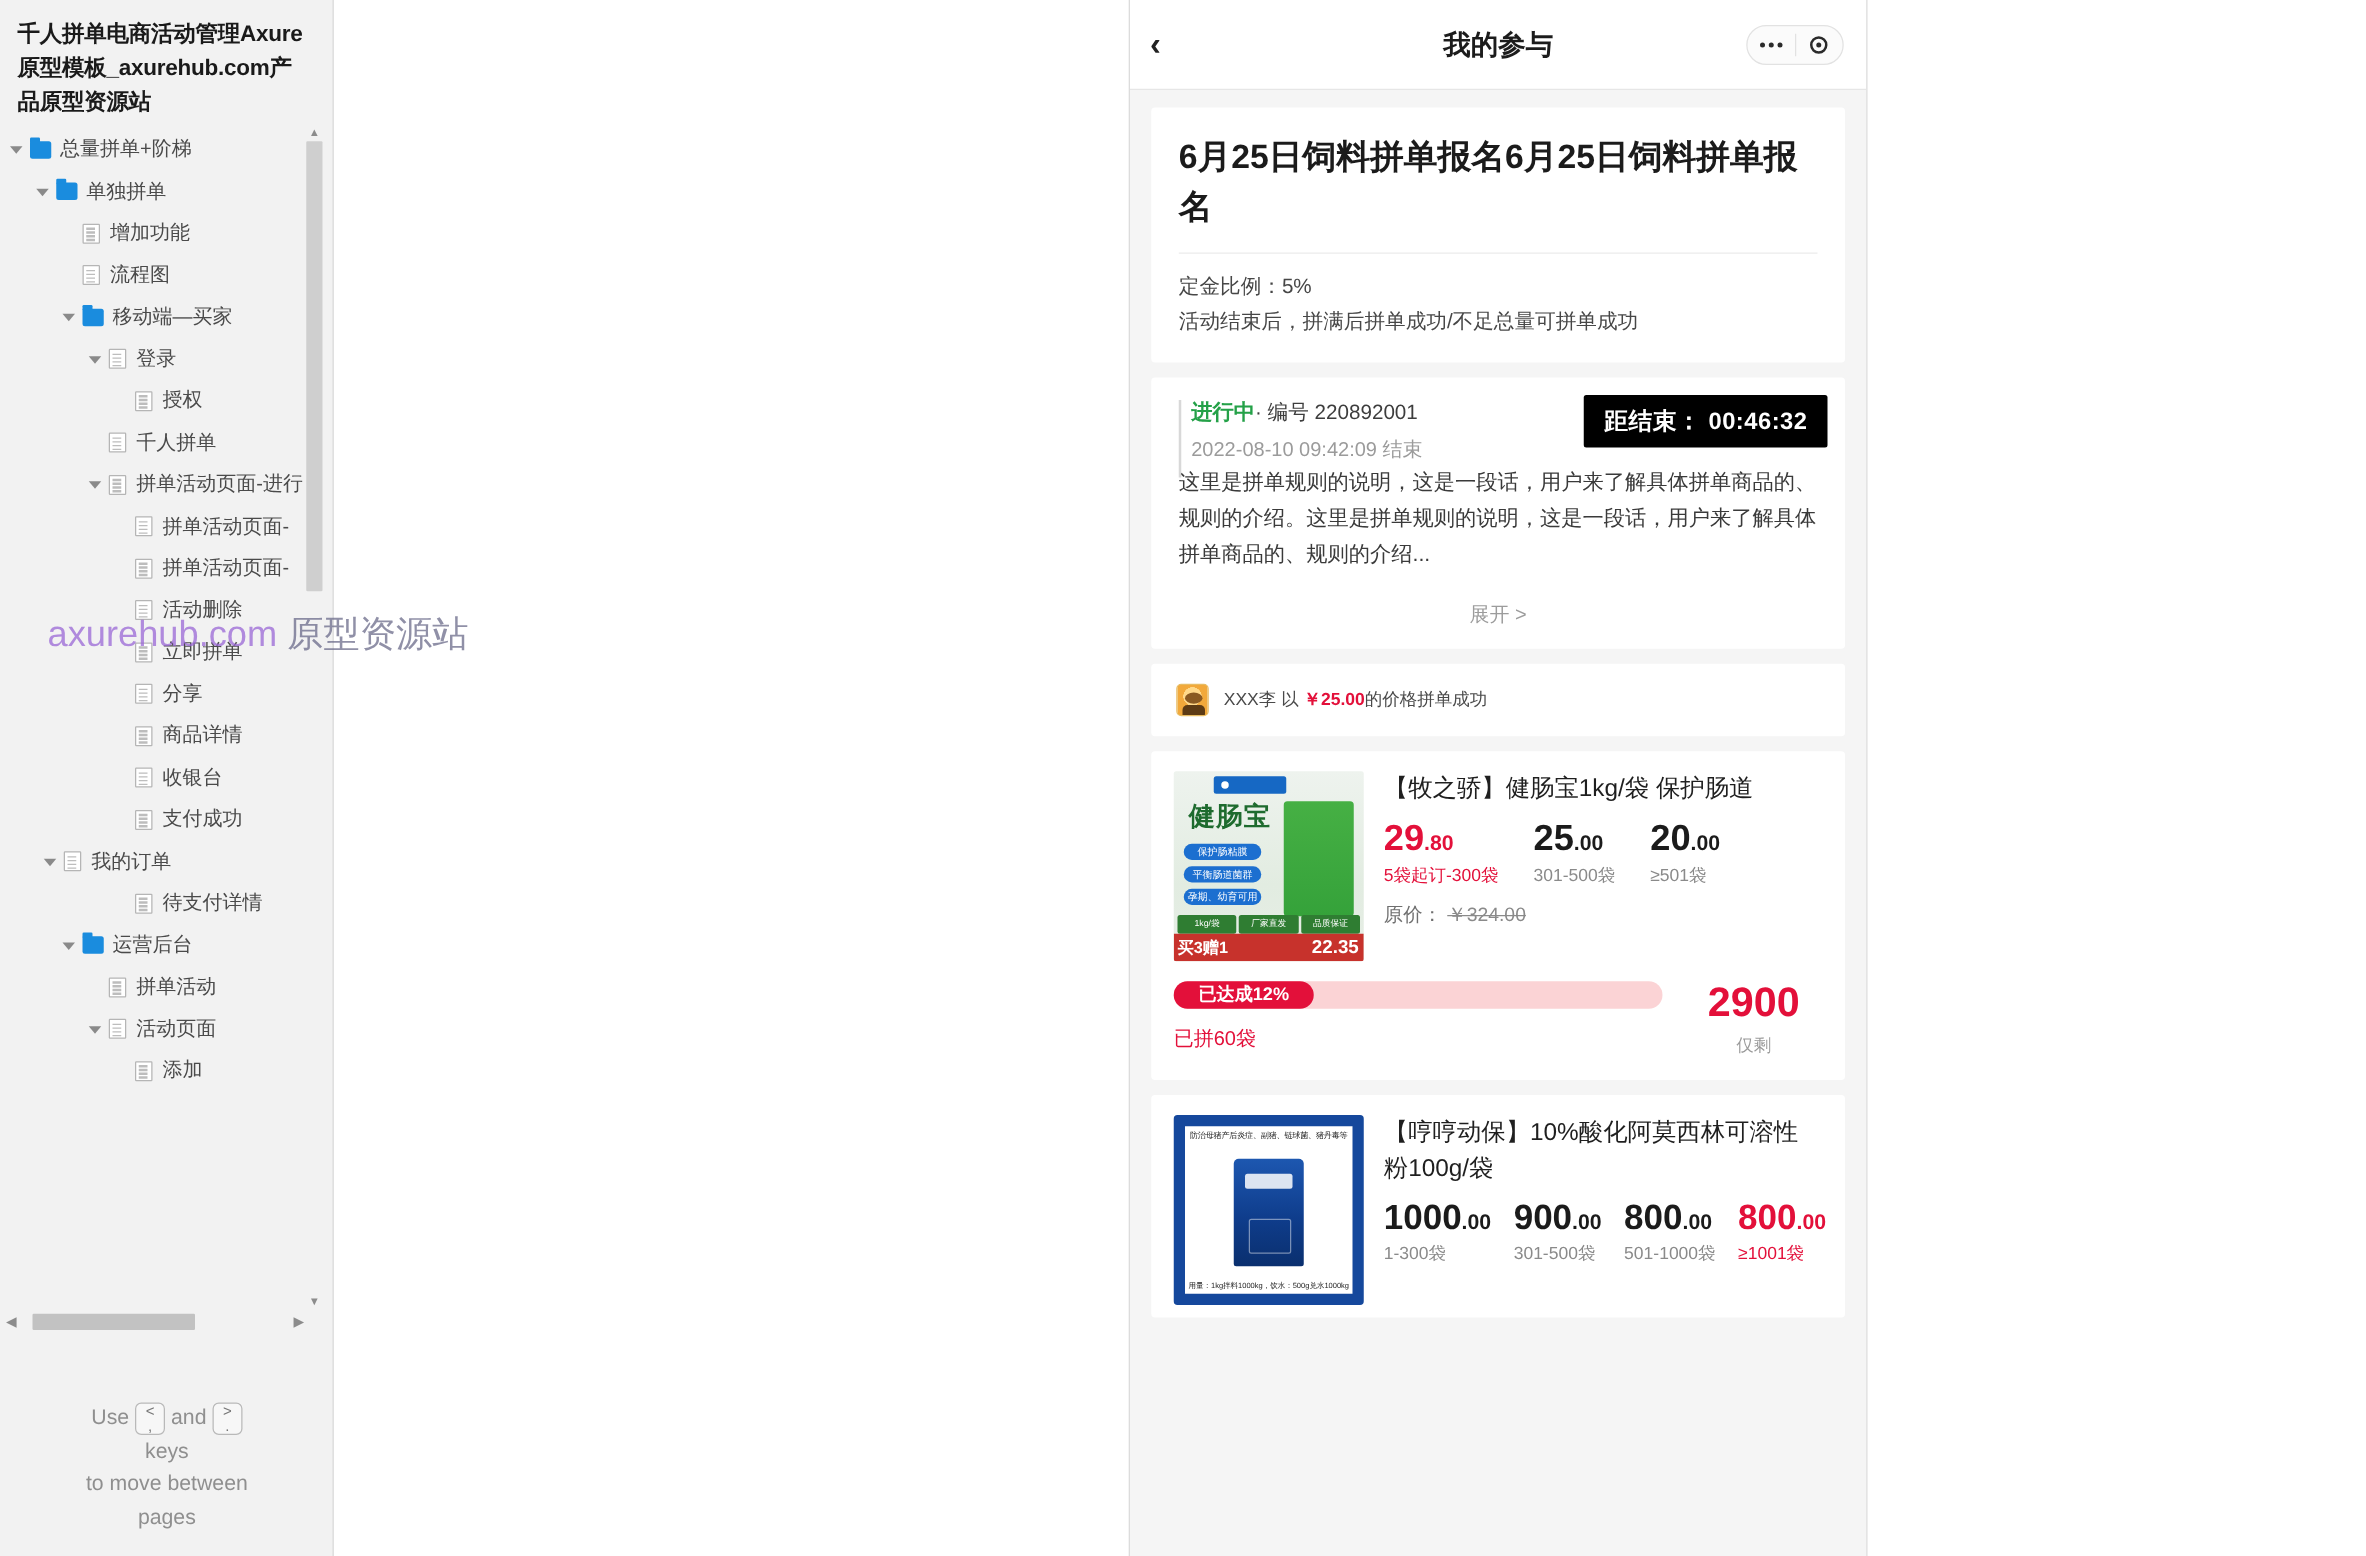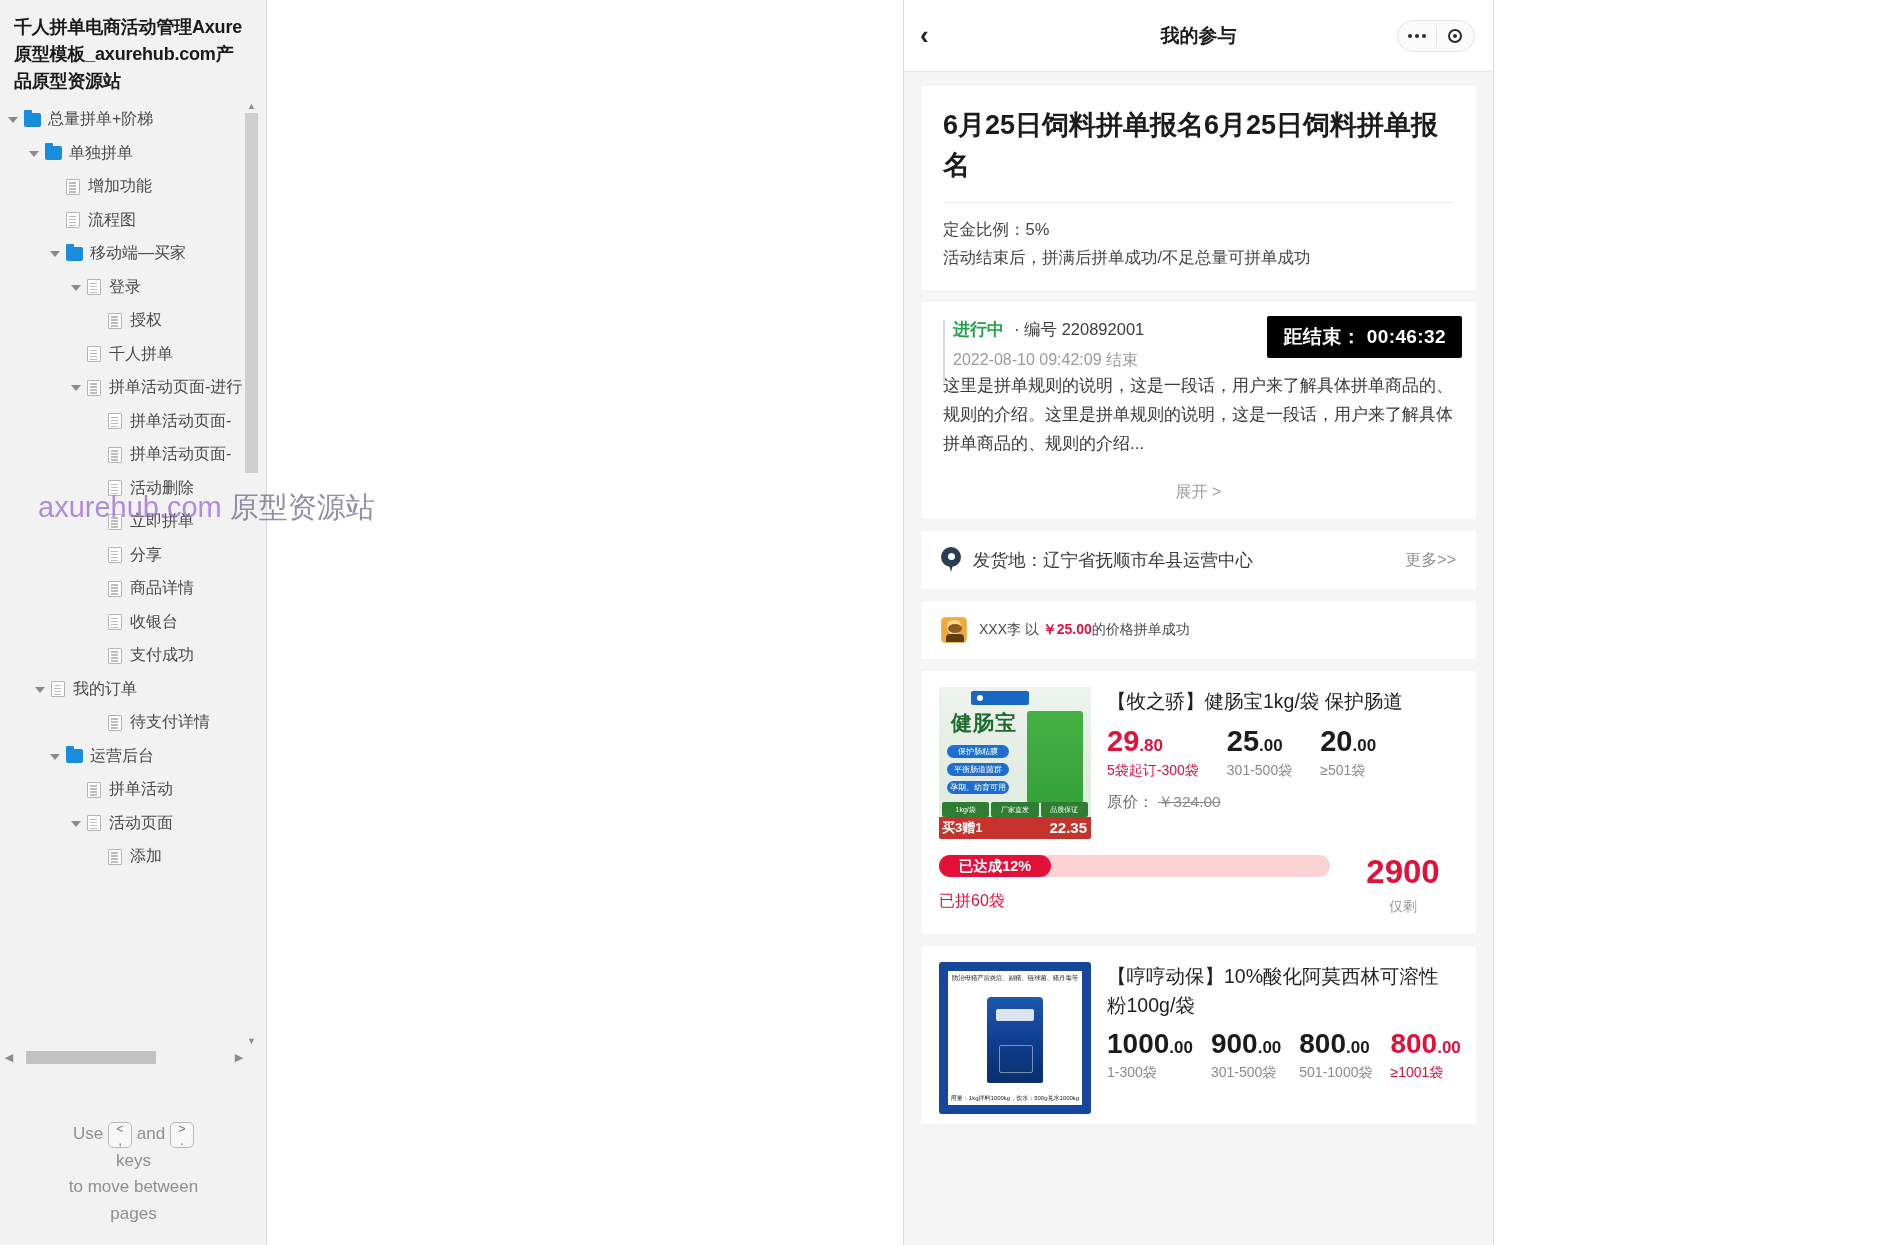--- a/index.html
+++ b/index.html
@@ -159,21 +159,21 @@
     border-bottom: 1px solid #e6e6e6;
     display: flex; align-items: center;
   }
   .nav-back {
     position: absolute; left: 16px; top: 22px;
     font-size: 26px; color: #222; font-weight: 600;
     line-height: 1; cursor: pointer;
   }
   .nav-title {
     width: 100%; text-align: center;
-    font-size: 19px; font-weight: bold; color: #1c1c1c;
+    font-size: 22px; font-weight: bold; color: #1c1c1c;
   }
   .capsule {
     position: absolute; right: 18px; top: 20px;
     width: 78px; height: 32px;
     border: 1px solid #e2e2e2; border-radius: 16px;
     background: #fbfbfb;
     display: flex; align-items: center;
   }
   .capsule .dots {
     flex: 1; display: flex; justify-content: center; align-items: center; gap: 3px;
@@ -214,21 +214,21 @@
     font-size: 16.5px; color: #474747; line-height: 1.72;
   }
 
   .status-card { padding: 16px 22px 10px 22px; position: relative; }
   .status-left-bar {
     position: absolute; left: 22px; top: 18px;
     width: 2px; height: 62px; background: #d8d8d8;
   }
   .status-line1 { display: flex; align-items: baseline; padding-left: 10px; }
   .status-live { color: #24a148; font-size: 17px; font-weight: bold; }
-  .status-code { color: #3d3d3d; font-size: 16.5px; margin-left: 10px; }
+  .status-code { color: #3d3d3d; font-size: 16.5px; margin-left: 0; }
   .countdown {
     position: absolute; right: 14px; top: 14px;
     background: #000; color: #fff;
     font-size: 19px; font-weight: bold;
     padding: 8px 16px; border-radius: 2px;
     letter-spacing: .4px;
   }
   .status-line2 {
     padding-left: 10px; margin-top: 9px;
     font-size: 16px; color: #9b9b9b;
@@ -623,29 +623,20 @@
           <div class="countdown">
             <span>距结束：</span>
             <span>00:46:32</span>
           </div>
           <div class="status-line2">2022-08-10 09:42:09 结束</div>
           <div class="rule-text">这里是拼单规则的说明，这是一段话，用户来了解具体拼单商品的、规则的介绍。这里是拼单规则的说明，这是一段话，用户来了解具体拼单商品的、规则的介绍...</div>
         </div>
         <div class="expand-row">展开 &gt;</div>
       </div>
 
-      <div class="card">
-        <div class="ship-card">
-          <div class="pin-icon">
-              <div class="pin-hole"></div>
-            </div>
-          <div class="ship-text">发货地：辽宁省抚顺市牟县运营中心</div>
-          <div class="ship-more">更多&gt;&gt;</div>
-        </div>
-      </div>
 
       <div class="card">
         <div class="winner-card">
           <div class="winner-avatar"></div>
           <div class="winner-text">
             <span>XXX李</span>
             <span>以</span>
             <span class="price">￥</span><span class="price">25.00</span><span>的价格拼单成功</span>
           </div>
         </div>

